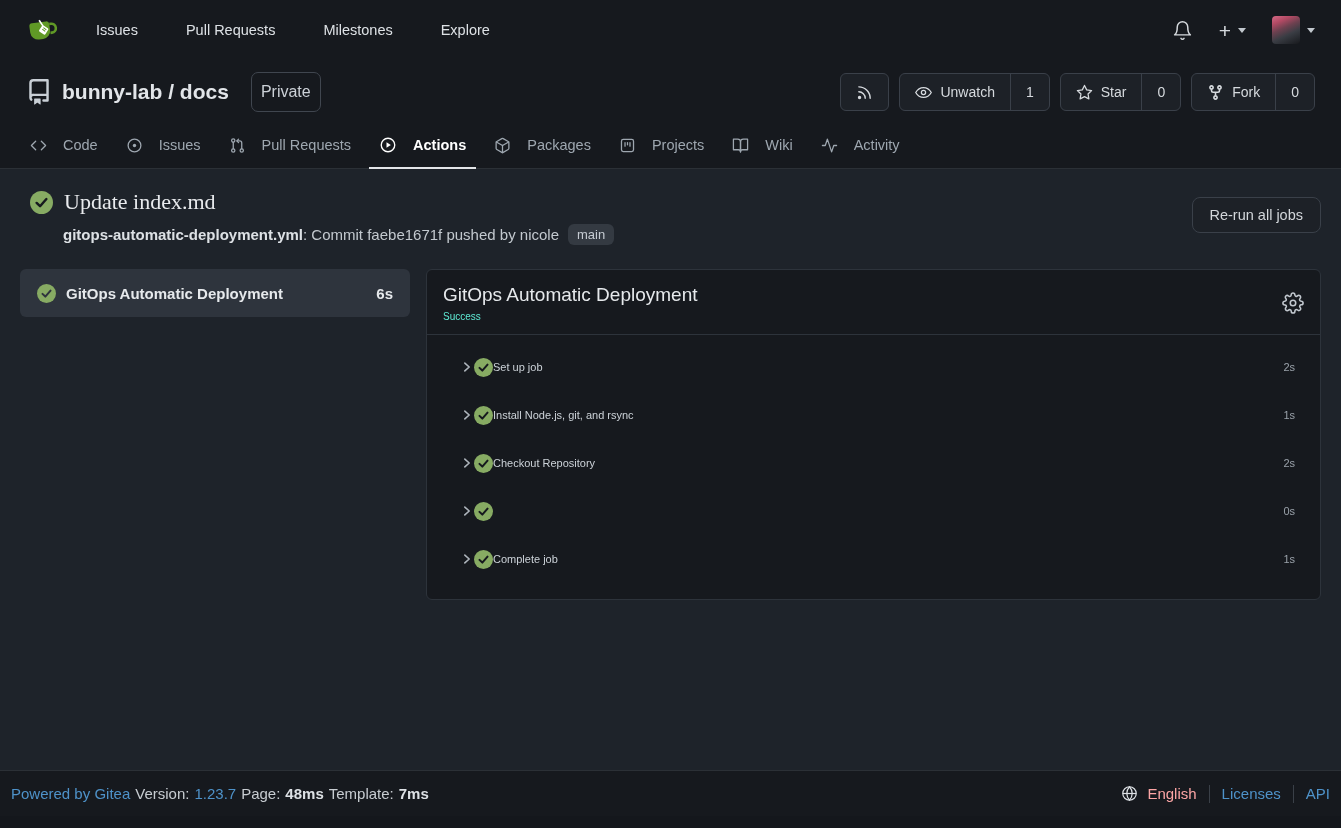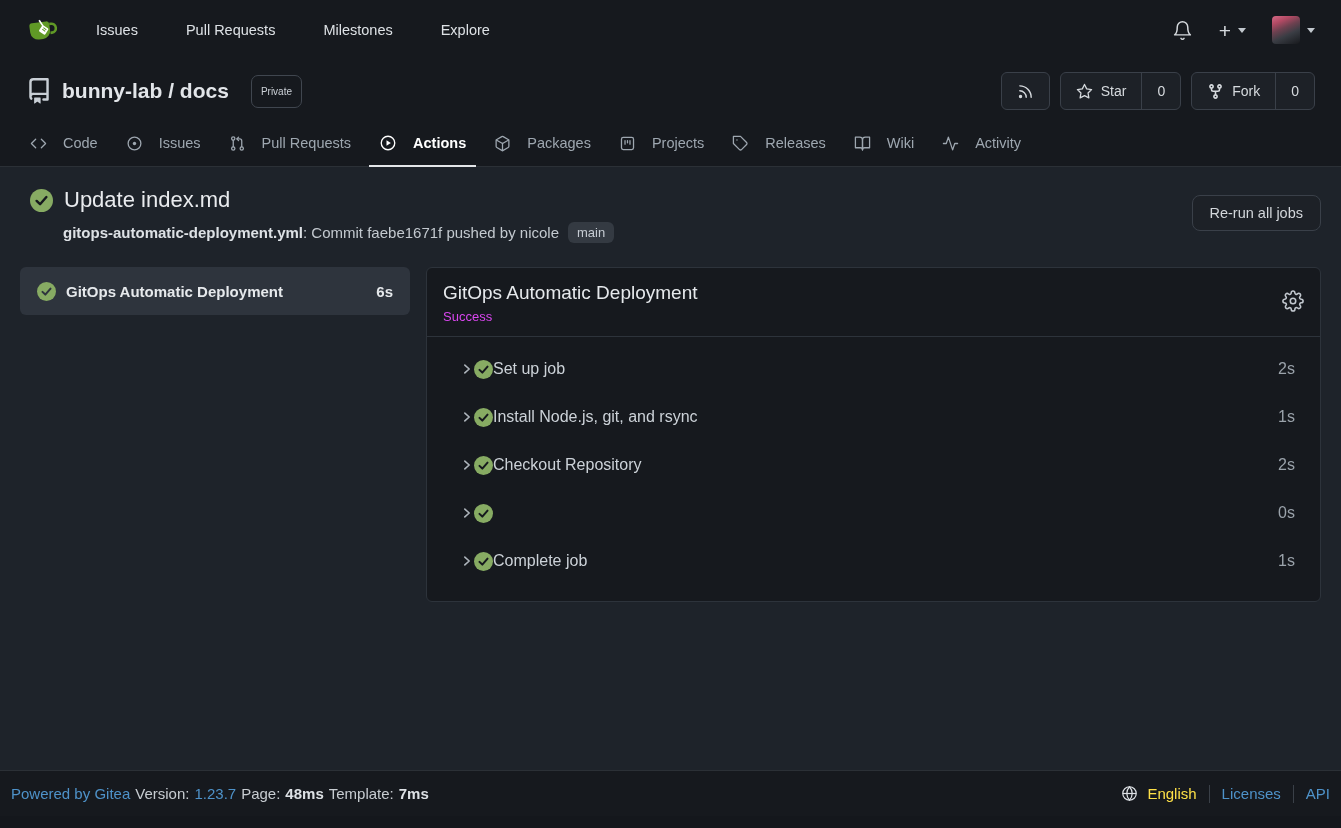--- a/index.html
+++ b/index.html
@@ -39,21 +39,21 @@
   .repo-header {
     background: #16191e; padding: 12px 26px 10px; flex: 0 0 auto;
     display: flex; align-items: center;
   }
   .repo-title { display: flex; align-items: center; gap: 10px; }
   .repo-icon { color: #c9cfd6; }
   .repo-name { font-size: 21px; color: #e2e5e9; }
   .repo-name .owner, .repo-name .sep { font-weight: 700; cursor: pointer; }
   .repo-name .name { font-weight: 700; cursor: pointer; }
   .visibility-badge {
-    margin-left: 12px; font-size: 10px; color: #ccd1d7;
+    margin-left: 12px; font-size: 16px; color: #ccd1d7;
     border: 1px solid #40464f; border-radius: 7px; padding: 10px 9px;
   }
   .repo-actions { margin-left: auto; display: flex; align-items: stretch; gap: 10px; }
   .seg-btn {
     display: flex; align-items: stretch; background: #1d2127;
     border: 1px solid #3a4049; border-radius: 6px; overflow: hidden;
     font-size: 14px; color: #d6dade; cursor: pointer; height: 38px;
   }
   .seg-main { display: flex; align-items: center; gap: 8px; padding: 0 15px; }
   .seg-count { display: flex; align-items: center; padding: 0 15px; border-left: 1px solid #3a4049; }
@@ -72,21 +72,21 @@
   .tab.active::after {
     content: ""; position: absolute; left: 4px; right: 4px; bottom: -1px;
     height: 2px; background: #e3e5e8;
   }
   .tab-spacer { flex: 1; }
 
   
   .main { flex: 1; padding: 20px 20px 0; overflow: hidden; }
   .run-header { display: flex; align-items: flex-start; }
   .run-head-left { padding-left: 10px; }
-  .run-title-row { display: flex; align-items: center; gap: 11px; }
+  .run-title-row { display: flex; align-items: center; gap: 11px; font-family: Liberation Serif, serif; }
   .run-title { font-size: 22px; color: #e9ebee; font-weight: 400; }
   .run-sub { margin-left: 33px; margin-top: 9px; font-size: 15px; color: #c3c9cf; display: flex; align-items: center; }
   .run-sub .wf-file { font-weight: 700; color: #dde1e5; }
   .branch-badge {
     margin-left: 9px; background: #343a42; color: #c6ccd3; font-size: 13px;
     border-radius: 6px; padding: 3px 9px; cursor: pointer;
   }
   .rerun-btn {
     margin-left: auto; margin-top: 8px; background: #1d2127; border: 1px solid #3a4049;
     border-radius: 8px; color: #d3d7db; font-size: 14.5px; padding: 9px 17px; cursor: pointer;
@@ -104,41 +104,41 @@
   .job-duration { margin-left: auto; }
 
   .panel {
     flex: 1; background: #16191e; border: 1px solid #2d333b; border-radius: 6px;
   }
   .panel-header {
     padding: 14px 16px 12px; border-bottom: 1px solid #2d333b;
     display: flex; align-items: flex-start;
   }
   .panel-title { font-size: 19px; color: #e6e9ec; font-weight: 400; }
-  .panel-status { font-size: 13px; color: #d946ef; margin-top: 5px; }
+  .panel-status { font-size: 10px; color: #5eead4; margin-top: 5px; }
   .gear-btn { margin-left: auto; margin-top: 8px; color: #c2c8cf; cursor: pointer; }
 
   .steps { padding: 8px 0 16px; }
   .step-row {
     height: 48px; display: flex; align-items: center; 
-    padding: 0 25px 0 33px; font-size: 16px; color: #ccd2d8; cursor: pointer;
+    padding: 0 25px 0 33px; font-size: 11px; color: #ccd2d8; cursor: pointer;
   }
   .step-chevron { color: #aeb5bc; flex: 0 0 auto; }
   .step-duration { margin-left: auto; color: #9aa2aa; }
 
   
   .footer {
     flex: 0 0 auto; height: 46px; background: #16191e; border-top: 1px solid #2b3036;
     display: flex; align-items: center; padding: 0 11px; font-size: 15px; color: #c7ccd1;
   }
   .footer a, .link { color: #4e92c9; text-decoration: none; cursor: pointer; }
   .footer .metric { font-weight: 700; color: #dde1e5; }
   .footer-left { display: flex; align-items: center; gap: 5px; white-space: pre; }
   .footer-right { margin-left: auto; display: flex; align-items: center; }
-  .footer-lang { display: flex; align-items: center; gap: 9px; color: #fde047; cursor: pointer; }
+  .footer-lang { display: flex; align-items: center; gap: 9px; color: #fca5a5; cursor: pointer; }
   .footer-div { width: 1px; height: 18px; background: #3a4048; margin: 0 12px; }
 
   .check-circle { flex: 0 0 auto; }
 </style>
 </head>
 <body>
 
 <div class="app">
 
   <div class="topnav">
@@ -201,20 +201,32 @@
             <path d="M4 11a9 9 0 0 1 9 9"></path>
               <path d="M4 4a16 16 0 0 1 16 16"></path>
               <circle cx="5" cy="19" r="1.4" fill="#d6dade"></circle>
           </svg>
         </span>
       </div>
       <div class="seg-btn">
         <span class="seg-main">
           <span>
             <svg width="17" height="17" viewBox="0 0 24 24" fill="none" stroke="#d6dade" stroke-width="1.8" stroke-linecap="round" stroke-linejoin="round">
+              <path d="M1 12s4-7 11-7 11 7 11 7-4 7-11 7-11-7-11-7z"></path>
+                <circle cx="12" cy="12" r="3"></circle>
+            </svg>
+          </span>
+          <span>Unwatch</span>
+        </span>
+        <span class="seg-count">1</span>
+      </div>
+      <div class="seg-btn">
+        <span class="seg-main">
+          <span>
+            <svg width="17" height="17" viewBox="0 0 24 24" fill="none" stroke="#d6dade" stroke-width="1.8" stroke-linecap="round" stroke-linejoin="round">
               <polygon points="12 2 15.09 8.26 22 9.27 17 14.14 18.18 21.02 12 17.77 5.82 21.02 7 14.14 2 9.27 8.91 8.26"></polygon>
             </svg>
           </span>
           <span>Star</span>
         </span>
         <span class="seg-count">0</span>
       </div>
       <div class="seg-btn">
         <span class="seg-main">
           <span>
@@ -283,29 +295,20 @@
     <div class="tab">
       <span>
         <svg width="17" height="17" viewBox="0 0 24 24" fill="none" stroke="currentColor" stroke-width="1.8" stroke-linecap="round">
           <rect x="3.5" y="3.5" width="17" height="17" rx="2.5"></rect>
           <path d="M8.5 8v5"></path>
             <path d="M12 8v3"></path>
             <path d="M15.5 8v5"></path>
         </svg>
       </span>
       <span>Projects</span>
-    </div>
-    <div class="tab">
-      <span>
-        <svg width="17" height="17" viewBox="0 0 24 24" fill="none" stroke="currentColor" stroke-width="1.8" stroke-linecap="round" stroke-linejoin="round">
-          <path d="M20.59 13.41l-7.17 7.17a2 2 0 0 1-2.83 0L2 12V2h10l8.59 8.59a2 2 0 0 1 0 2.83z"></path>
-          <circle cx="7" cy="7" r="1" fill="currentColor" stroke="none"></circle>
-        </svg>
-      </span>
-      <span>Releases</span>
     </div>
     <div class="tab">
       <span>
         <svg width="17" height="17" viewBox="0 0 24 24" fill="none" stroke="currentColor" stroke-width="1.8" stroke-linecap="round" stroke-linejoin="round">
           <path d="M2 3h6a4 4 0 0 1 4 4v14a3 3 0 0 0-3-3H2z"></path>
             <path d="M22 3h-6a4 4 0 0 0-4 4v14a3 3 0 0 1 3-3h7z"></path>
         </svg>
       </span>
       <span>Wiki</span>
     </div>

